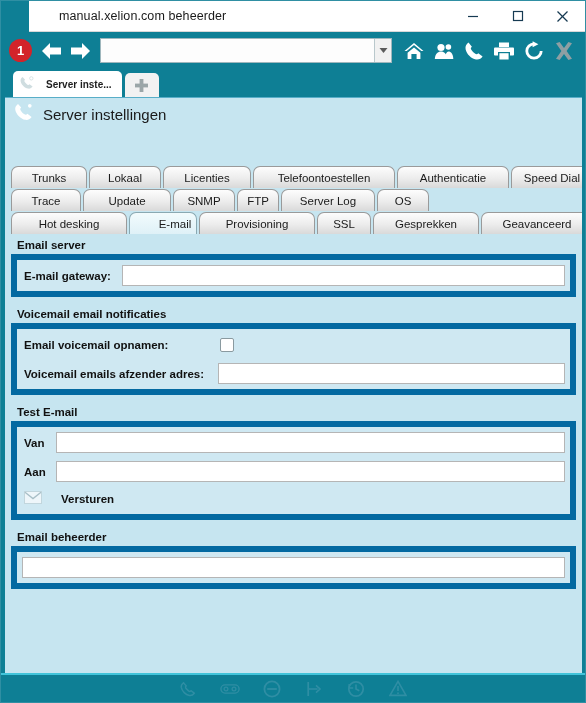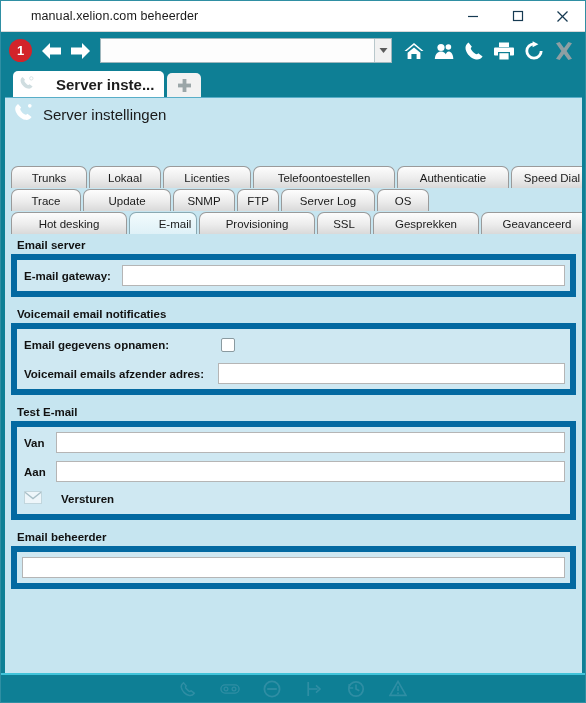--- a/index.html
+++ b/index.html
@@ -19,20 +19,21 @@
   }
 
   
   .titlebar {
     height: 31px;
     background: #ffffff;
     display: flex;
     align-items: center;
     flex: 0 0 auto;
     border-bottom: 1px solid #d8d8d8;
+    margin-left: 28px;
   }
   .titlebar-text {
     font-size: 12.5px;
     color: #1a1a1a;
     padding-left: 30px;
     letter-spacing: 0.1px;
     white-space: nowrap;
   }
   .titlebar-spacer { flex: 1 1 auto; }
   .win-btn {
@@ -101,22 +102,22 @@
     align-items: flex-end;
     padding-left: 12px;
     flex: 0 0 auto;
   }
   .apptab {
     height: 26px;
     background: #ffffff;
     border-radius: 5px 5px 0 0;
     display: flex; align-items: center;
     padding: 0 10px 0 6px;
-    gap: 21px;
-    font-size: 15px; font-weight: bold; color: #1d1d1d;
+    gap: 11px;
+    font-size: 10px; font-weight: bold; color: #1d1d1d;
     box-shadow: inset 0 -1px 0 #ffffff;
   }
   .apptab-add {
     height: 24px; width: 34px;
     margin-left: 3px;
     background: #f2f2f2;
     border-radius: 5px 5px 0 0;
     display: flex; align-items: center; justify-content: center;
   }
 
@@ -365,21 +366,21 @@
           <span class="fld-label" style="width:100px">E-mail gateway:</span>
           <input class="txt" type="text" value="" style="">
         </div>
       </div>
 
       <div class="spacer-gap"></div>
 
       <div class="sect-title">Voicemail email notificaties</div>
       <div class="panel">
         <div class="row">
-          <span class="fld-label">Email gegevens opnamen:</span>
+          <span class="fld-label">Email voicemail opnamen:</span>
           <span class="cbox"></span>
         </div>
         <div class="row">
           <span class="fld-label" style="width:196px">Voicemail emails afzender adres:</span>
           <input class="txt" type="text" value="" style="">
         </div>
       </div>
 
       <div class="spacer-gap"></div>
 

